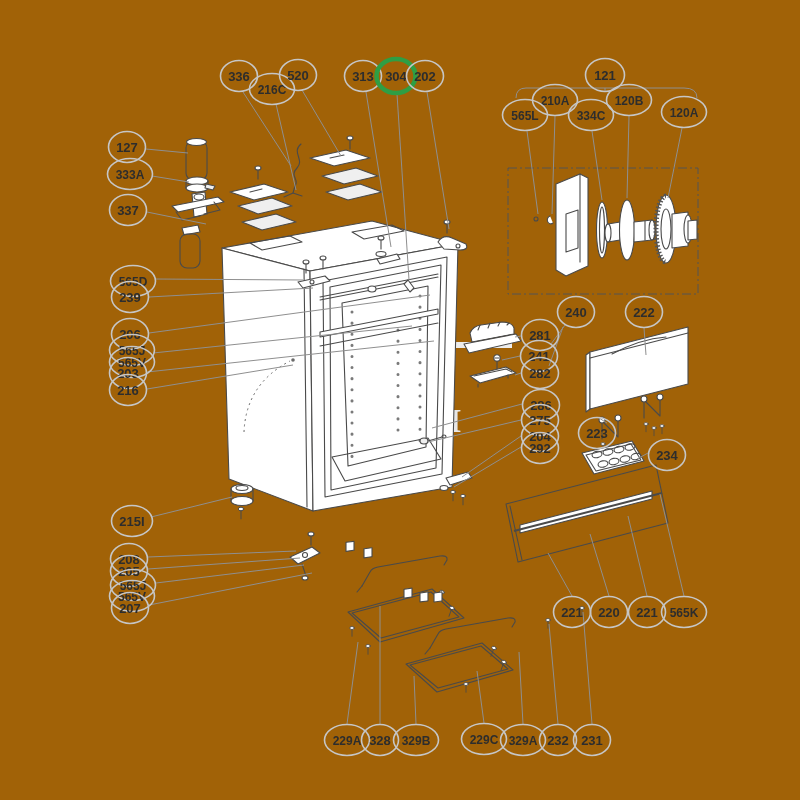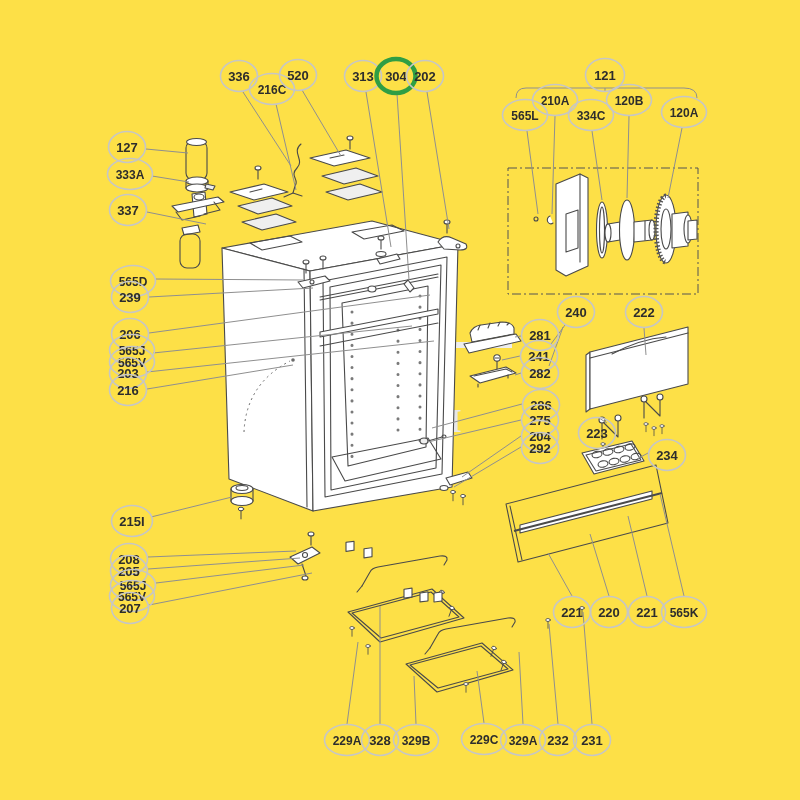--- a/index.html
+++ b/index.html
@@ -1,16 +1,16 @@
 <!DOCTYPE html>
 <html><head>
 <meta charset="utf-8">
 <style>
   html,body{margin:0;padding:0;background:#fff;}
-  #stage{width:800px;height:800px;position:relative;background:#fde047;}
+  #stage{width:800px;height:800px;position:relative;background:#a16207;}
   svg{display:block;}
   .ln{stroke:#4a4a4a;stroke-width:1.1;fill:none;stroke-linejoin:round;stroke-linecap:round;}
   .fw{fill:#ffffff;}
   .fp{fill:#efefef;}
   .ldr{stroke:#8f8f8f;stroke-width:1;fill:none;}
   .co{fill:none;stroke:#c6c6c6;stroke-width:1.6;}
   .lbl{font-family:"Liberation Sans",sans-serif;font-weight:bold;font-size:13px;fill:#2d2d2d;text-anchor:middle;}
   .lbl4{font-size:12px;}
   .holes{stroke:#7a7a7a;stroke-width:3;stroke-dasharray:0.1,11;stroke-linecap:round;fill:none;}
   .wm{font-family:"Liberation Serif",serif;font-weight:bold;fill:#e7e7e7;letter-spacing:14px;font-size:34px;}

